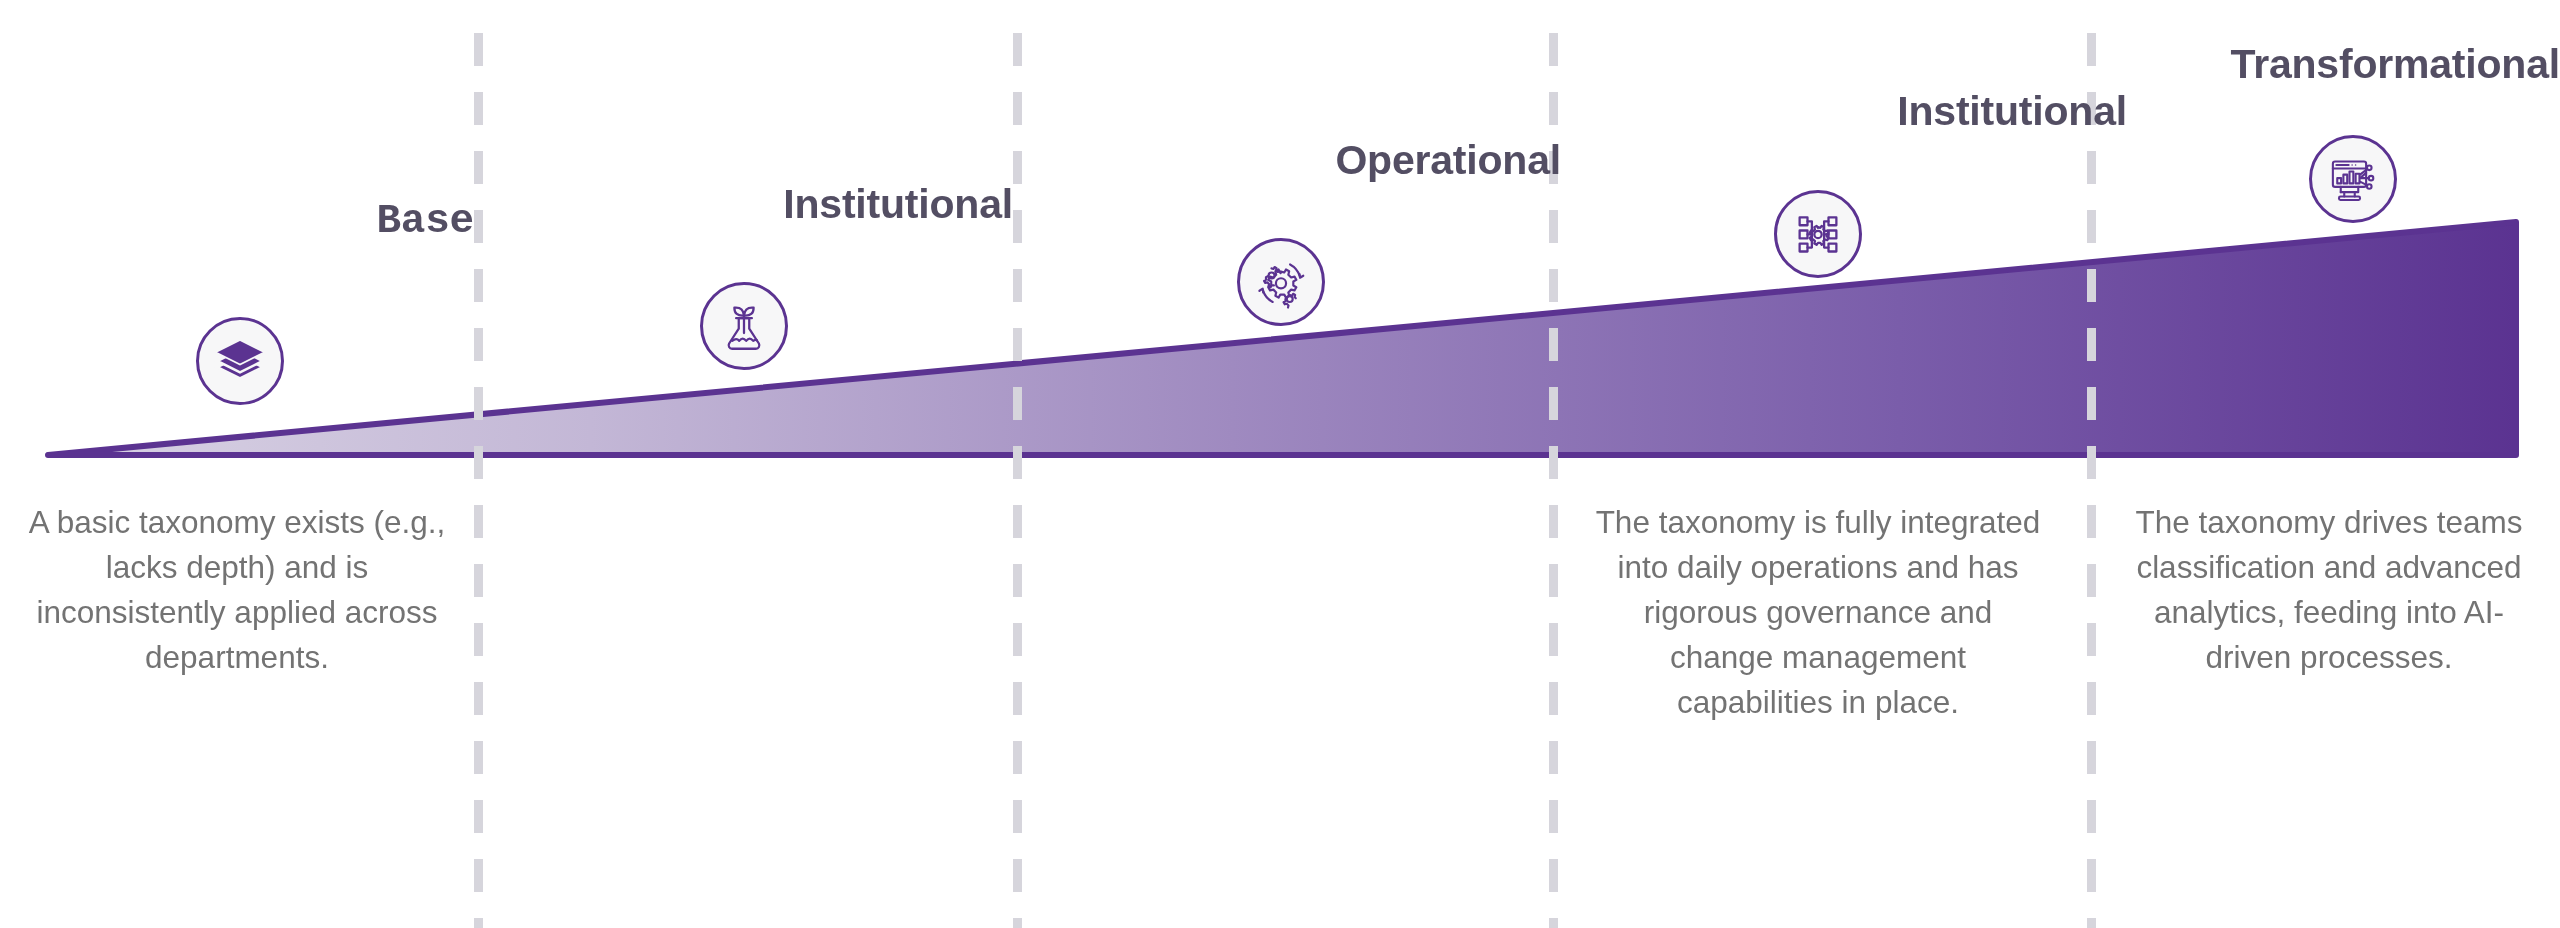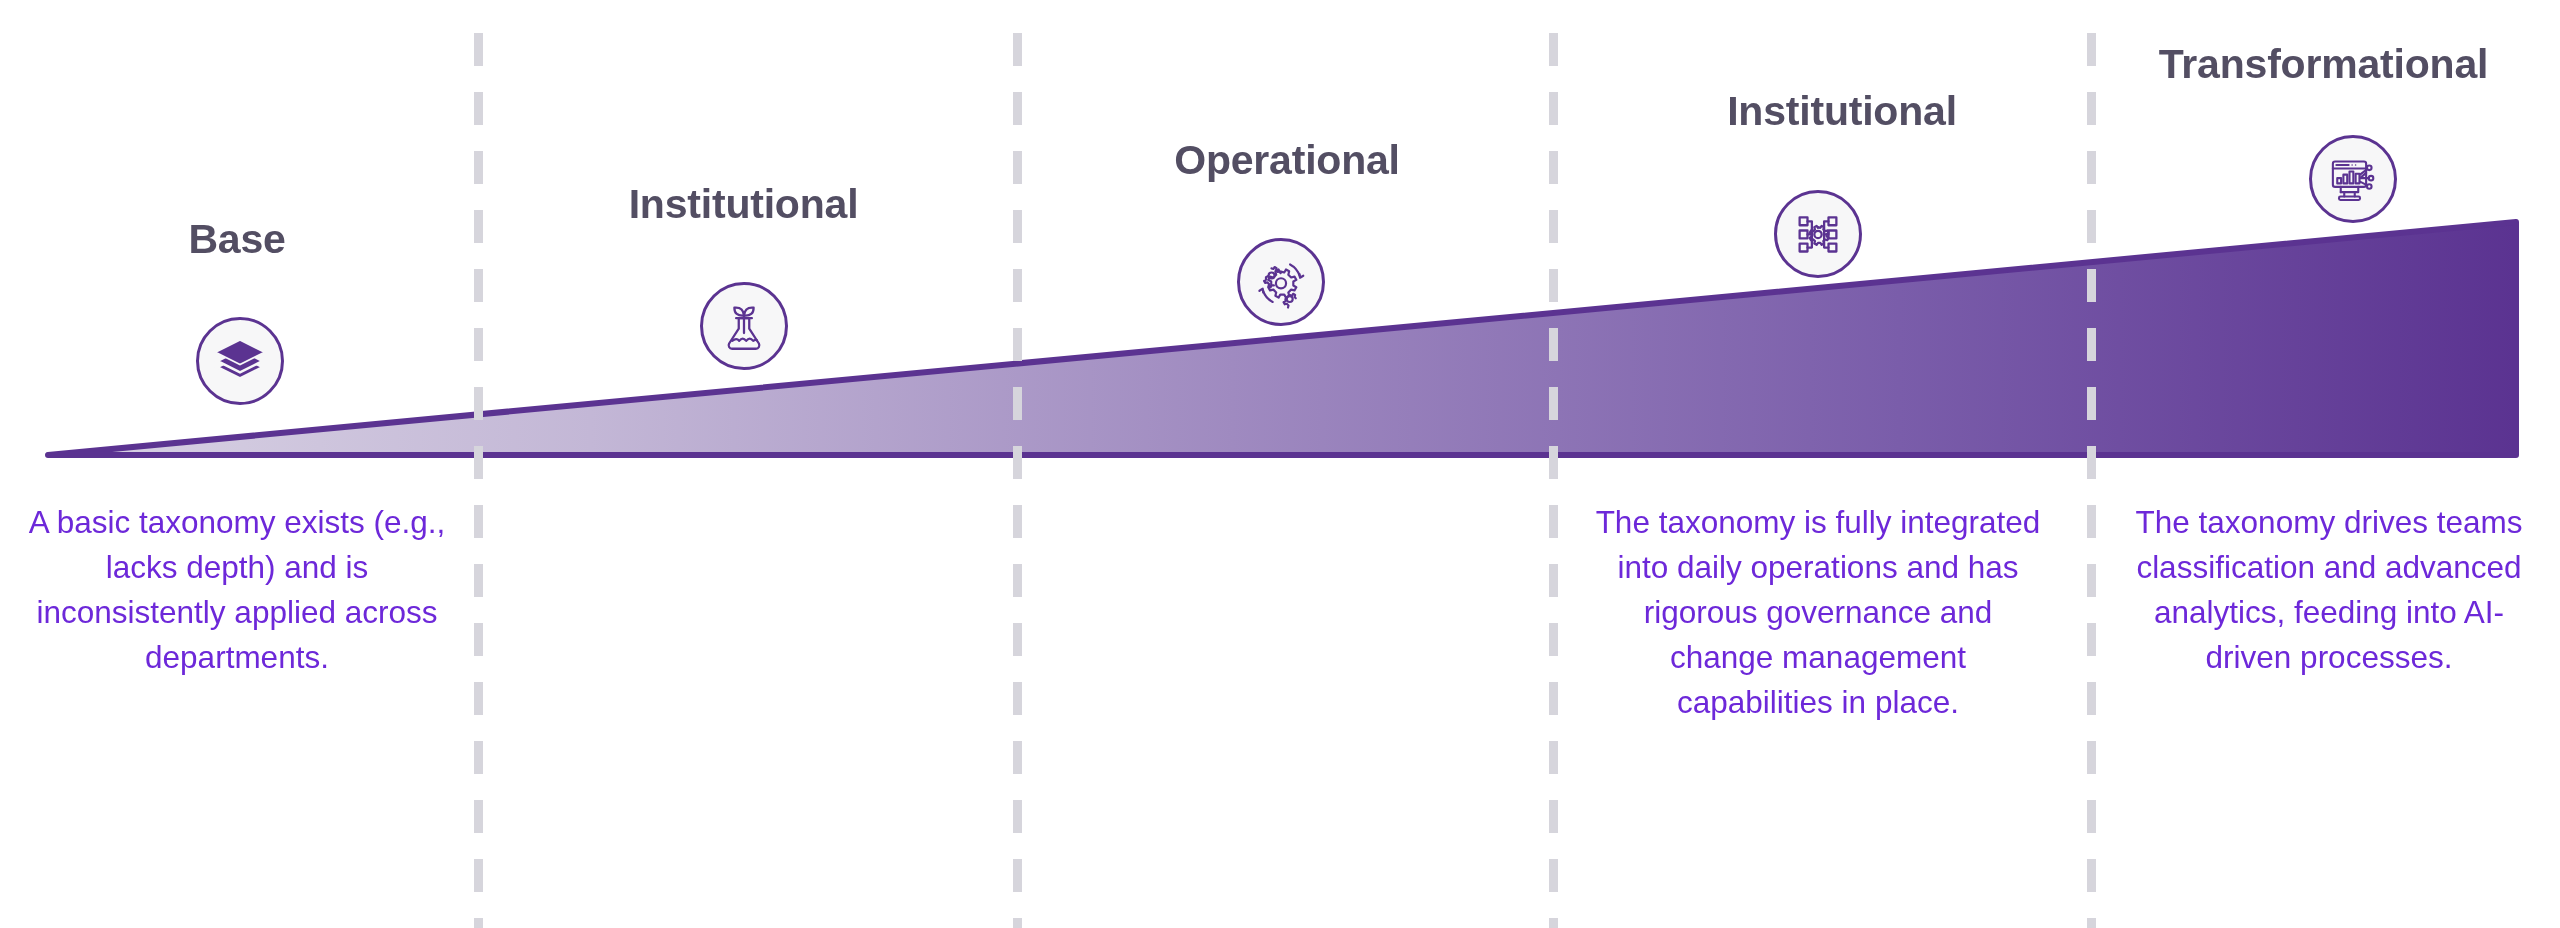--- a/index.html
+++ b/index.html
@@ -22,21 +22,21 @@
     width:9px;
     height:895px;
     background-image:linear-gradient(#d6d5dc 33px, rgba(0,0,0,0) 33px);
     background-size:9px 59px;
     background-repeat:repeat-y;
     z-index:5;
   }
 
   .stage-title{
     position:absolute;
-    text-align:center;
+    text-align:right;
     font-weight:bold;
     font-size:41px;
     letter-spacing:-0.2px;
     color:#534e63;
     white-space:nowrap;
     z-index:9;
   }
 
   .icon-badge{
     position:absolute;
@@ -49,21 +49,21 @@
     justify-content:center;
     z-index:9;
   }
   .icon-badge svg{display:block;}
 
   .desc{
     position:absolute;
     text-align:center;
     font-size:31.5px;
     line-height:45px;
-    color:#6d28d9;
+    color:#737373;
     z-index:9;
   }
 </style>
 </head>
 <body>
 
 <div id="stage">
 
   <svg id="ramp" viewBox="0 0 2560 928" preserveAspectRatio="none" xmlns="http://www.w3.org/2000/svg">
     <defs>
@@ -76,21 +76,21 @@
       </linearGradient>
     </defs>
     <polygon points="48,455 2516,222 2516,455" fill="url(#rampgrad)" stroke="#5b3391" stroke-width="6" stroke-linejoin="round"></polygon>
   </svg>
 
   <div class="divider" style="left:474px;"></div>
   <div class="divider" style="left:1013px;"></div>
   <div class="divider" style="left:1549px;"></div>
   <div class="divider" style="left:2087px;"></div>
 
-  <div class="stage-title" style="left:0px;top:216px;width:474px;">Base</div>
+  <div class="stage-title" style="left:0px;top:198px;width:474px;font-family:Liberation Mono, monospace;">Base</div>
 
   <div class="icon-badge" style="left:196px;top:317px;width:88px;height:88px;">
     <svg width="56" height="56" viewBox="0 0 64 64" xmlns="http://www.w3.org/2000/svg">
       <polygon points="32,8 60,22 32,36 4,22" fill="#5b3391"></polygon>
       <polygon points="32,26 58,39 32,52 6,39" fill="#5b3391"></polygon>
       <polygon points="32,26 58,39 32,52 6,39" fill="none" stroke="#f7f7f8" stroke-width="3"></polygon>
       <polygon points="32,36 60,22 32,36 4,22" fill="#5b3391"></polygon>
       <polygon points="32,19 58,32 32,45 6,32" fill="#5b3391"></polygon>
       <polygon points="32,19 58,32 32,45 6,32" fill="none" stroke="#f7f7f8" stroke-width="3"></polygon>
       <polygon points="32,8 60,22 32,36 4,22" fill="#5b3391" stroke="#f7f7f8" stroke-width="2"></polygon>

